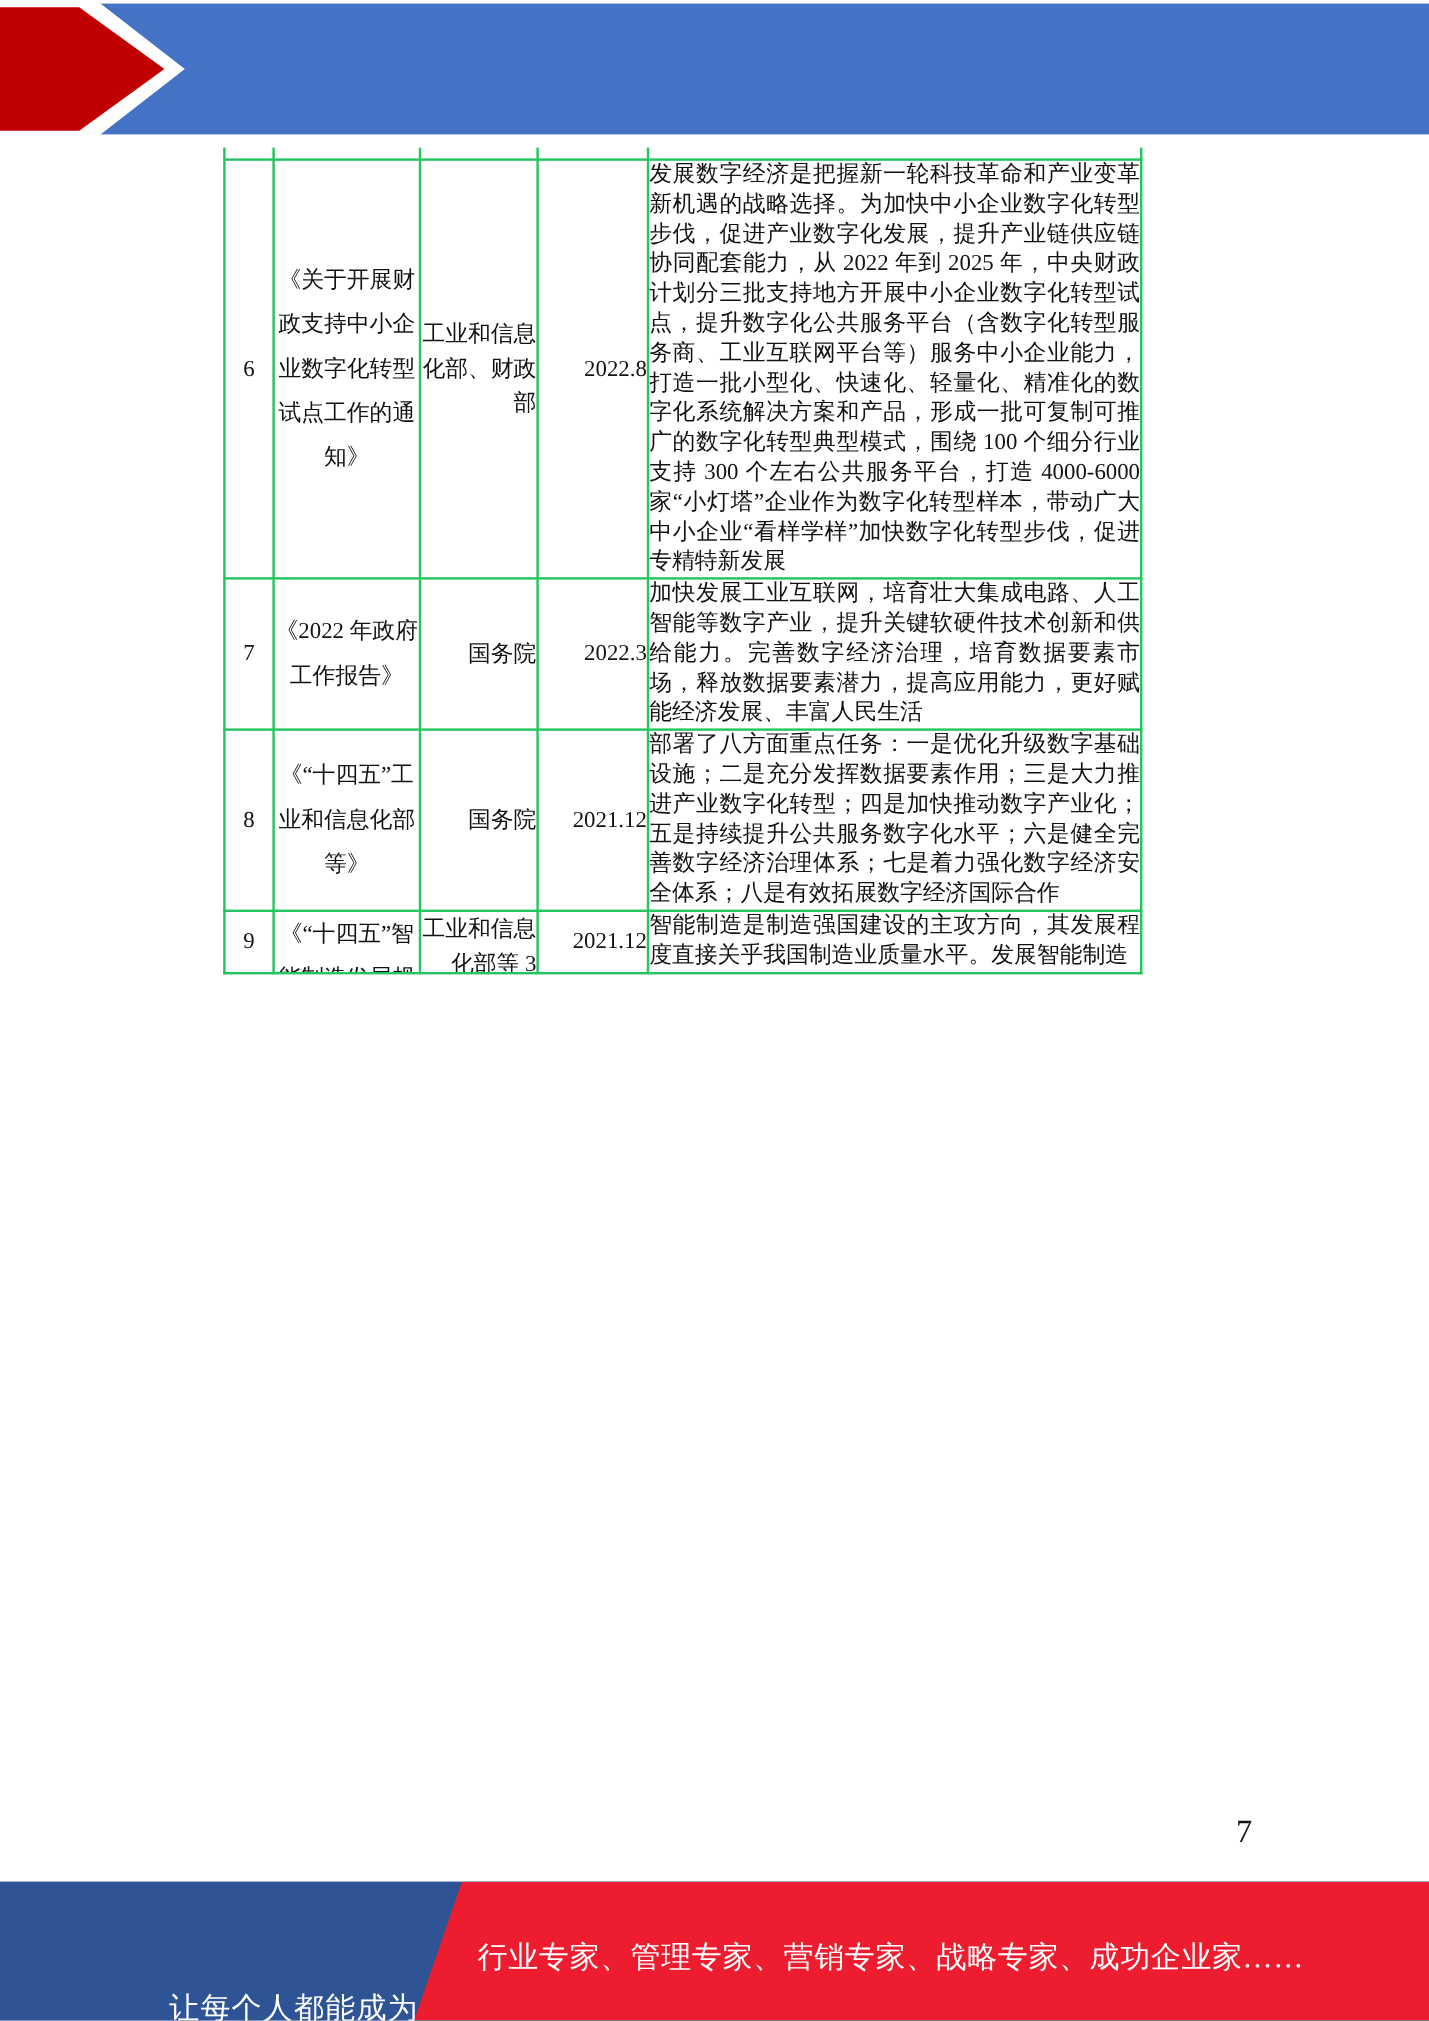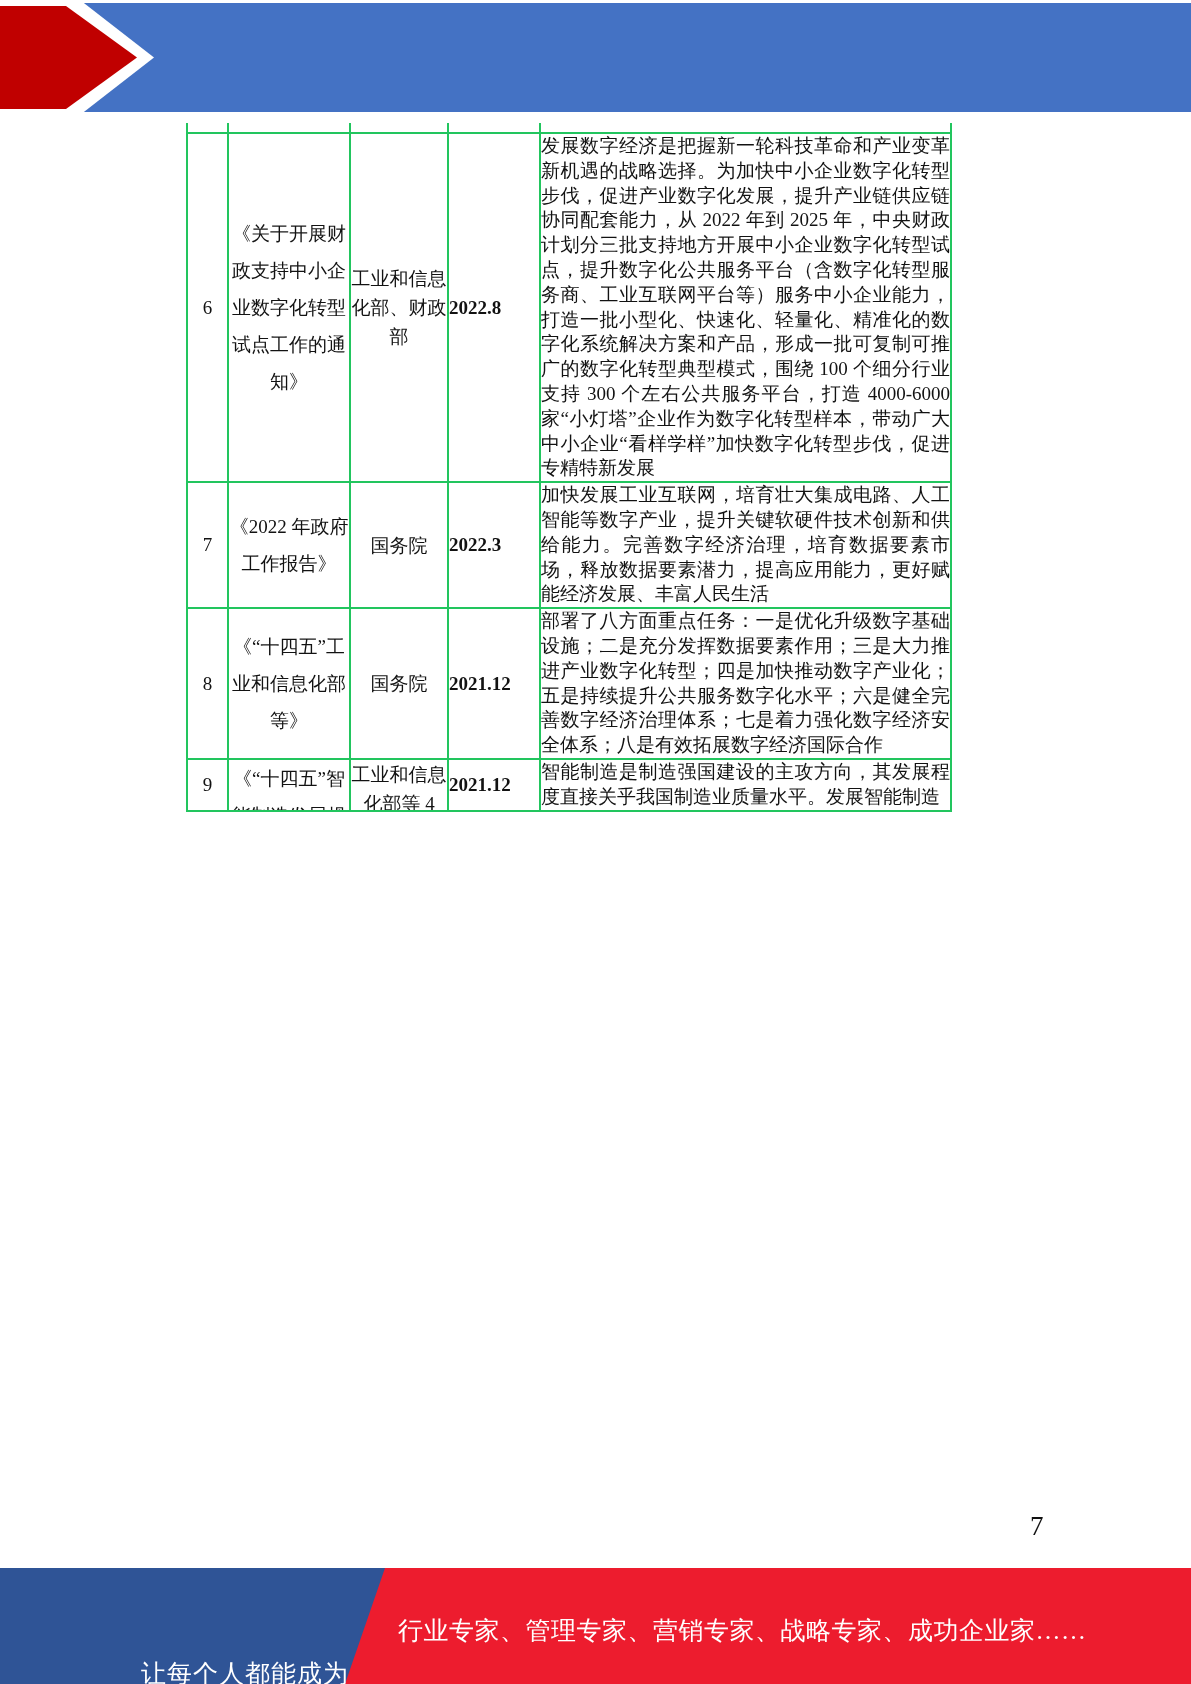--- a/index.html
+++ b/index.html
@@ -31,22 +31,22 @@
     font-size:19px;overflow:hidden;
   }
   tr.stub td{border-top:none;}
   tr.stub{height:10px;}
   tr.r6{height:347px;}
   tr.r7{height:123px;}
   tr.r8{height:147px;}
   tr.r9{height:47px;}
   td.c-no{width:39px;text-align:center;font-size:20px;}
   td.c-title{width:120px;text-align:center;line-height:37px;padding:0 2px;}
-  td.c-issuer{width:96px;text-align:center;line-height:29px;padding:0 2px;}
-  td.c-date{width:90px;text-align:left;font-weight:bold;}
+  td.c-issuer{width:96px;text-align:right;line-height:29px;padding:0 2px;}
+  td.c-date{width:90px;text-align:right;}
   td.c-content{
     width:409px;vertical-align:top;text-align:justify;text-align-last:left;
     line-height:24.8px;padding:1px 5px 0 6px;word-break:break-all;
   }
   .clip-2l{max-height:50px;overflow:hidden;}
 
   
   .page-number{
     position:absolute;left:1030px;top:1511px;font-size:27px;color:#111111;
     font-family:"Liberation Serif","DejaVu Serif",serif;
@@ -110,21 +110,21 @@
       <td class="c-issuer">国务院</td>
       <td class="c-date">2021.12</td>
       <td class="c-content">部署了八方面重点任务：一是优化升级数字基础设施；二是充分发挥数据要素作用；三是大力推进产业数字化转型；四是加快推动数字产业化；五是持续提升公共服务数字化水平；六是健全完善数字经济治理体系；七是着力强化数字经济安全体系；八是有效拓展数字经济国际合作</td>
     </tr>
     <tr class="r9">
       <td class="c-no">9</td>
       <td class="c-title">
         <div class="clip-2l">《“十四五”智能制造发展规</div>
       </td>
       <td class="c-issuer">
-        <div class="clip-2l">工业和信息化部等 4</div>
+        <div class="clip-2l">工业和信息化部等 3</div>
       </td>
       <td class="c-date">2021.12</td>
       <td class="c-content">
         <div class="clip-2l">智能制造是制造强国建设的主攻方向，其发展程度直接关乎我国制造业质量水平。发展智能制造</div>
       </td>
     </tr>
   </tbody>
 </table>
 
 <div class="page-number">7</div>

